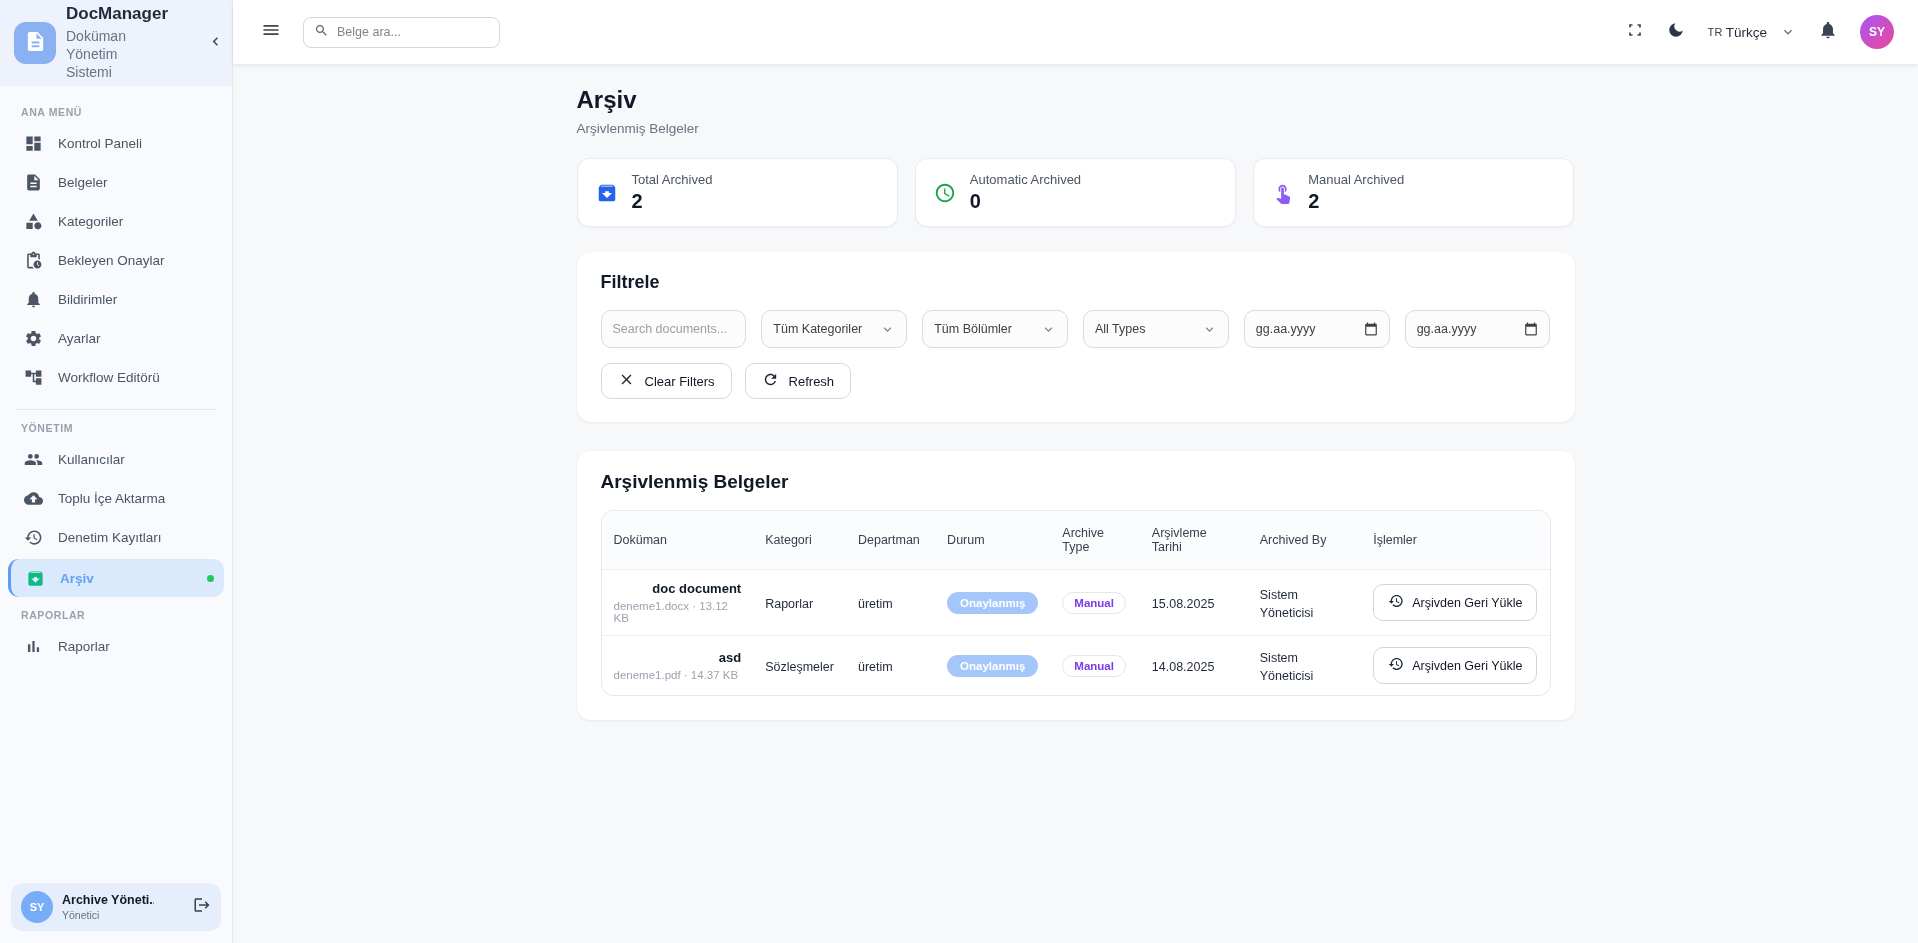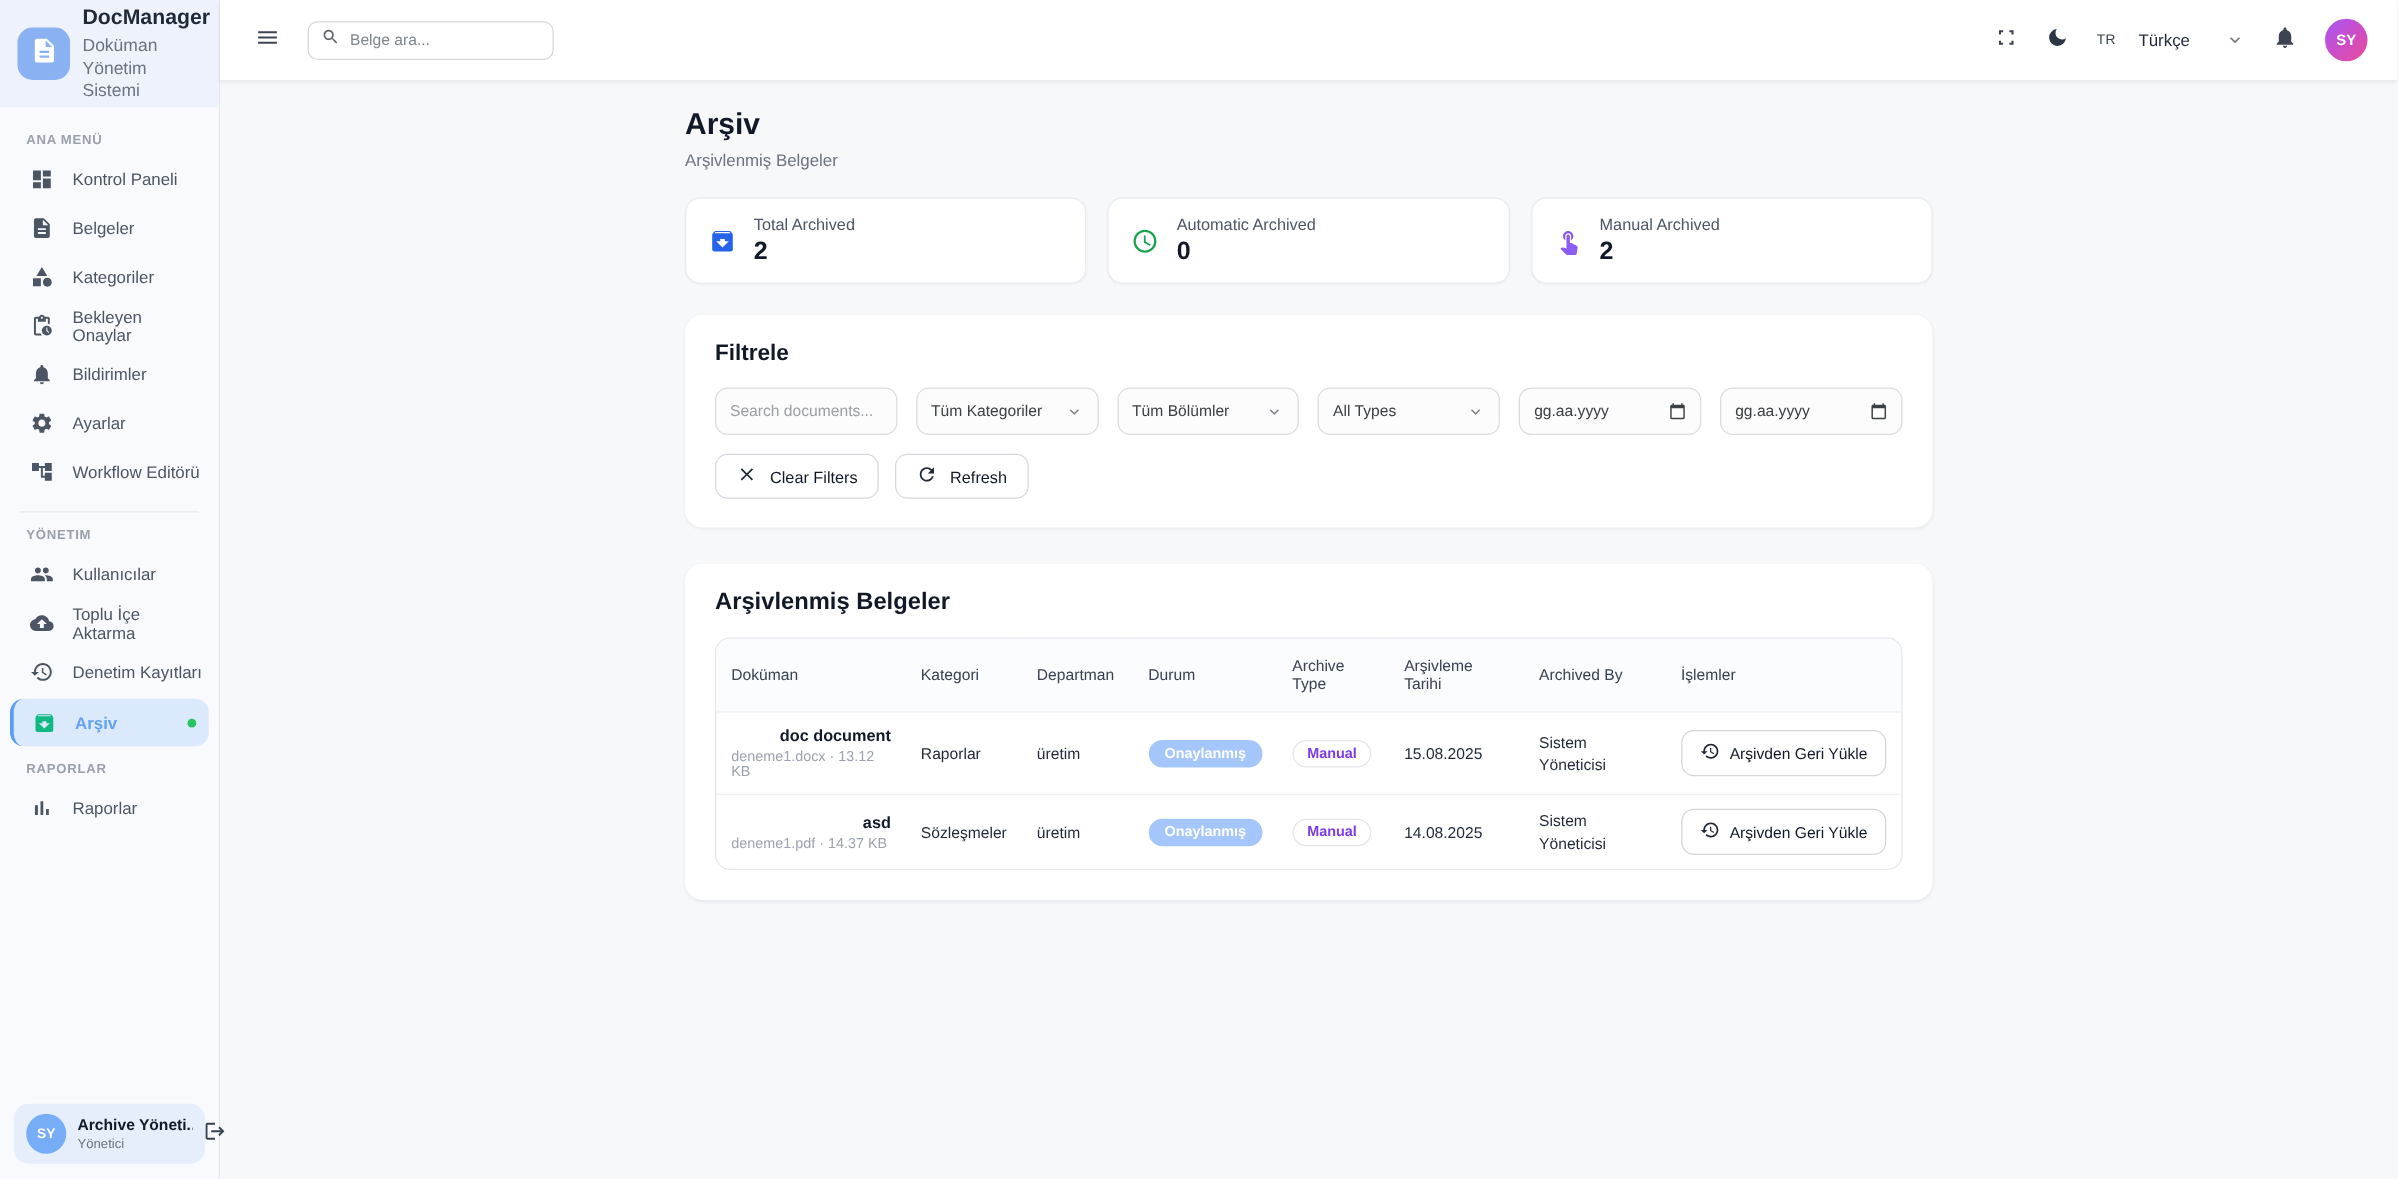--- a/index.html
+++ b/index.html
@@ -7,21 +7,21 @@
   body {
     font-family: "Liberation Sans", sans-serif;
     background: #f7f8fa;
     color: #111827;
     overflow: hidden;
   }
   .app { display: flex; width: 1918px; height: 943px; }
 
   
   .sidebar {
-    width: 176px; height: 100%;
+    width: 233px; height: 100%;
     background: #f8fafd;
     border-right: 1px solid #e5e7eb;
     display: flex; flex-direction: column;
     flex-shrink: 0;
   }
   .sidebar-header {
     height: 86px; background: #edf2fc;
     display: flex; align-items: center;
     padding: 0 8px 0 14px; gap: 10px;
   }
@@ -86,21 +86,21 @@
     width: 197px; height: 31px; border: 1px solid #d4d7dc; border-radius: 8px;
     display: flex; align-items: center; gap: 8px; padding: 0 10px; background: #fff;
   }
   .search-box svg { color: #5f6368; flex-shrink: 0; }
   .search-box input {
     border: none; outline: none; width: 100%;
     font-family: "Liberation Sans", sans-serif; font-size: 12.5px; color: #1f2937;
   }
   .search-box input::placeholder { color: #80868b; }
   .topbar-spacer { flex: 1; }
-  .lang-switch { display: flex; align-items: center; gap: 18px; cursor: pointer; }
+  .lang-switch { display: flex; align-items: center; gap: 3px; cursor: pointer; }
   .lang-code { font-size: 11px; color: #374151; letter-spacing: .3px; }
   .lang-label { font-size: 13.5px; color: #1f2937; }
   .lang-chevron { color: #6b7280; display: flex; margin-left: 10px; }
   .topbar-avatar {
     width: 34px; height: 34px; border-radius: 50%;
     background: linear-gradient(135deg, #a855f7, #ec4899);
     color: #fff; font-size: 12px; font-weight: bold;
     display: flex; align-items: center; justify-content: center; cursor: pointer;
   }
 

